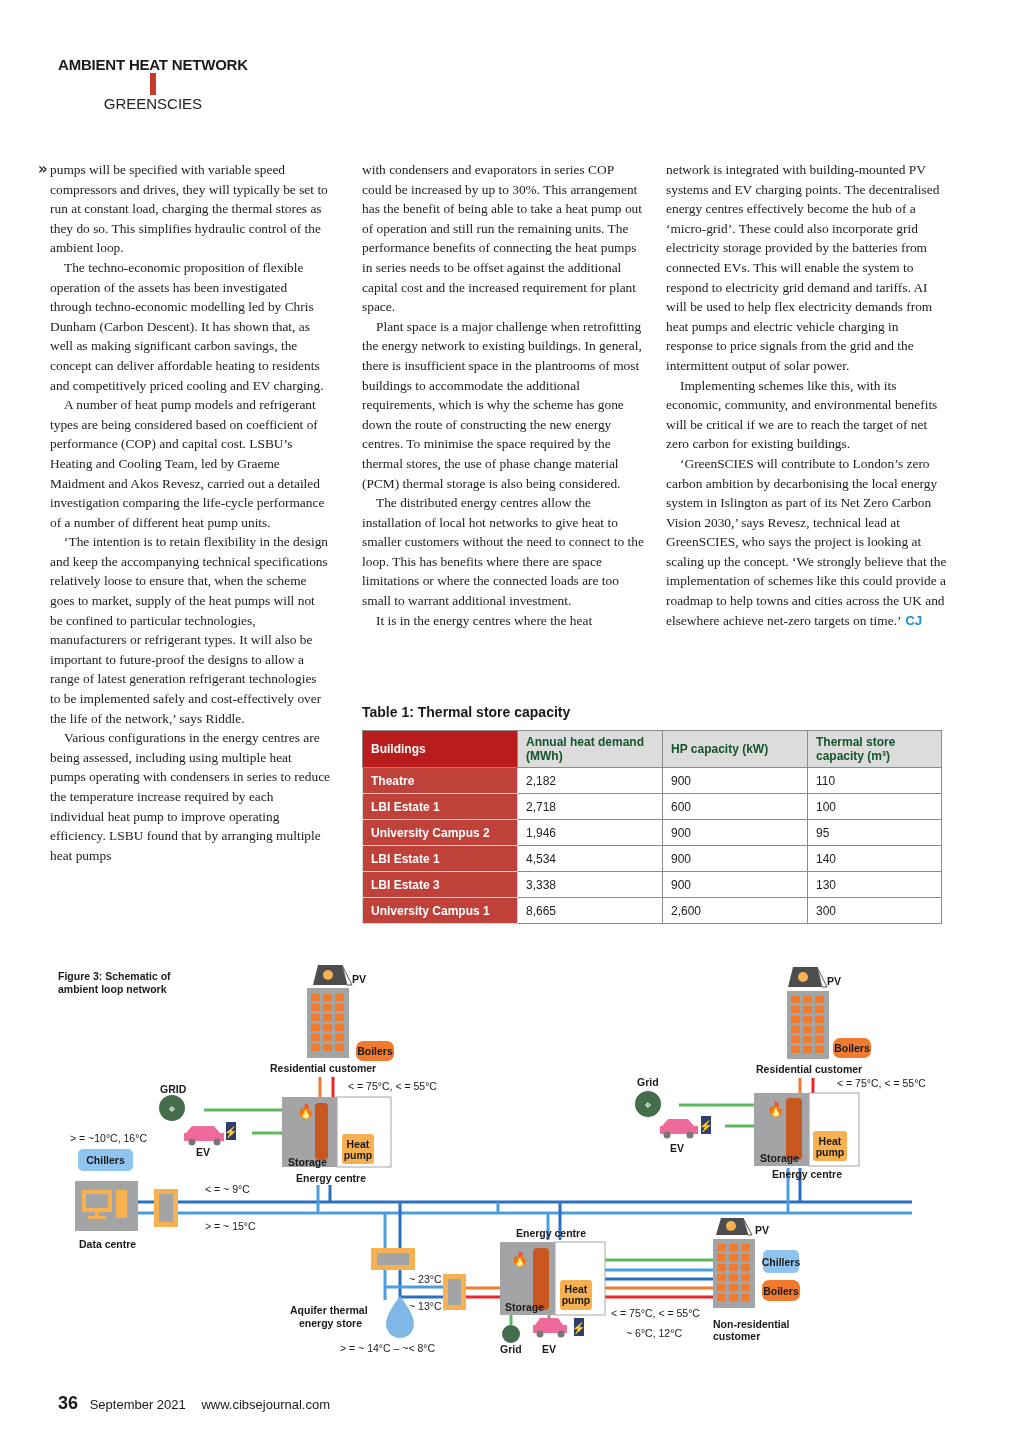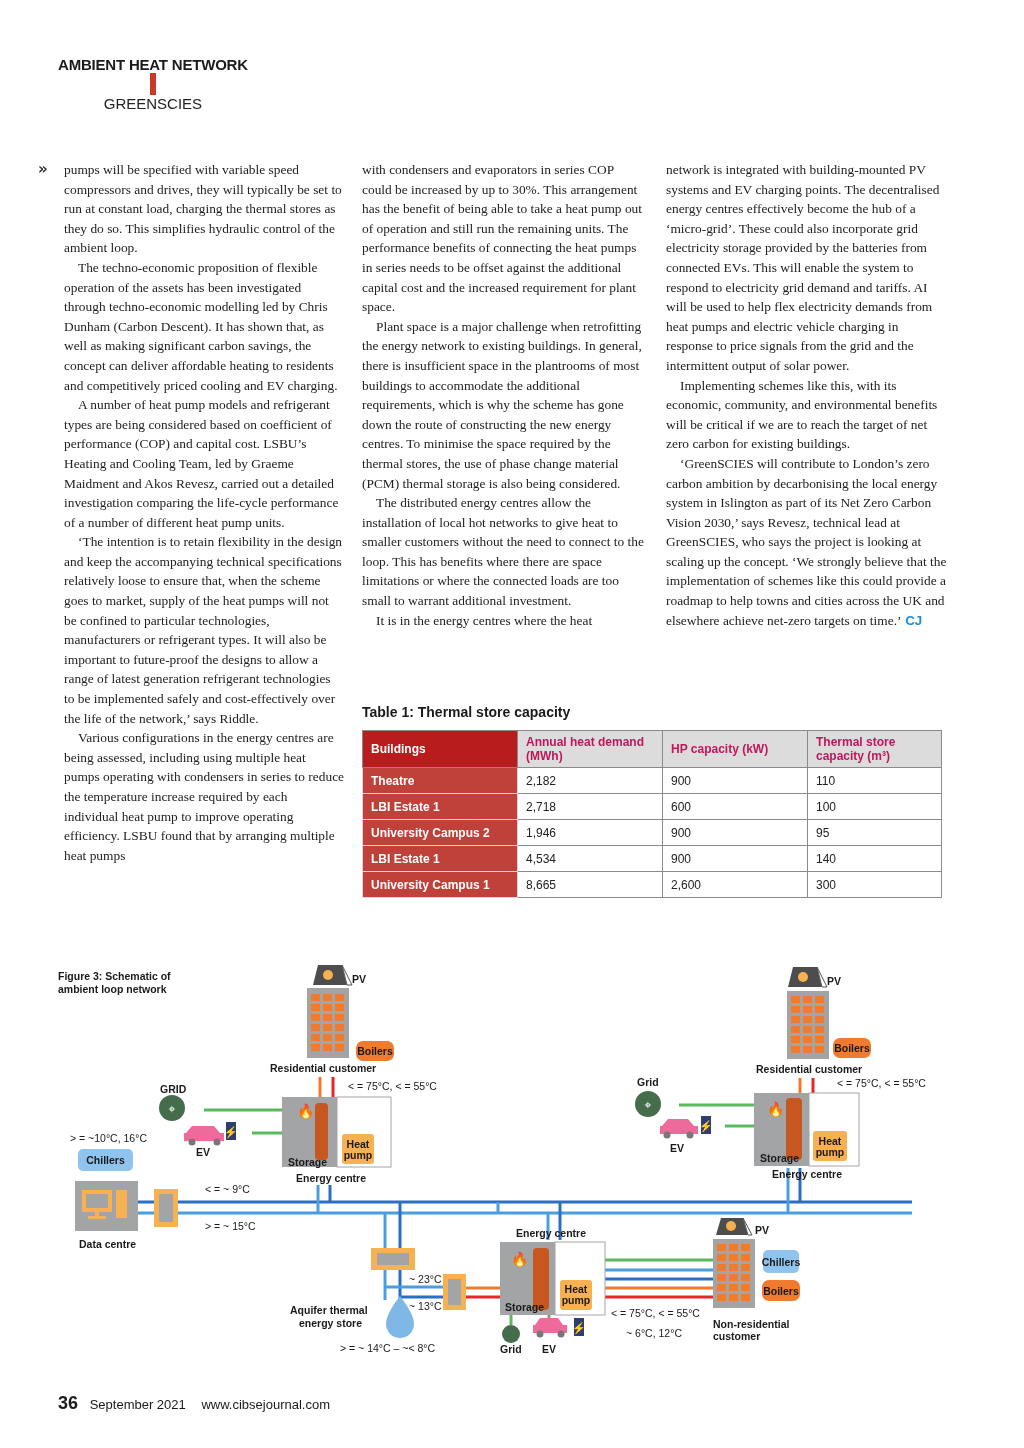--- a/index.html
+++ b/index.html
@@ -4,29 +4,29 @@
 <style>
   html,body{margin:0;padding:0;background:#fff;}
   body{width:1024px;height:1448px;position:relative;overflow:hidden;color:#222;}
   .header{position:absolute;left:58px;top:56px;font-family:"Liberation Sans",sans-serif;font-size:15px;display:flex;align-items:center;flex-direction:column;}
   .header .sec{font-weight:bold;letter-spacing:-0.2px;color:#1a1a1a;}
   .header .bar{width:6px;height:22px;background:#c8392b;margin:0 10px 0 10px;}
   .header .sub{color:#222;}
   .col{position:absolute;top:160px;font-family:"Liberation Serif",serif;font-size:13.4px;line-height:19.6px;color:#222;text-align:left;}
   .col p{margin:0;text-indent:14px;}
   .col p.first{text-indent:0;}
-  #c1{left:64px;width:280px;}
+  #c1{left:50px;width:280px;}
   #c2{left:362px;width:282px;}
   #c3{left:666px;width:282px;}
   .chev{position:absolute;left:38px;top:160px;font-family:"DejaVu Sans",sans-serif;font-size:15px;font-weight:bold;color:#333;}
   .cj{color:#1e90d6;font-family:"Liberation Sans",sans-serif;font-weight:bold;}
   .tbl-title{position:absolute;left:362px;top:704px;font-family:"Liberation Sans",sans-serif;font-weight:bold;font-size:14px;color:#1a1a1a;}
   table{position:absolute;left:362px;top:730px;width:580px;border-collapse:collapse;font-family:"Liberation Sans",sans-serif;font-size:12px;}
   th,td{border:1px solid #8a8a8a;padding:0 8px;height:25px;text-align:left;}
-  thead th{background:#dcdcdc;font-weight:bold;height:36px;line-height:14px;color:#be185d;}
+  thead th{background:#dcdcdc;font-weight:bold;height:36px;line-height:14px;color:#14532d;}
   thead th.b{background:#b91c1c;color:#fff;}
   td.b{background:#c0413a;color:#fff;font-weight:bold;border-color:#d9d9d9;}
   .fig-title{position:absolute;left:58px;top:970px;font-family:"Liberation Sans",sans-serif;font-size:10.5px;font-weight:bold;line-height:13px;width:130px;color:#1a1a1a;}
   svg#diagram{position:absolute;left:0;top:950px;}
   svg text{font-family:"Liberation Sans",sans-serif;font-size:10.5px;fill:#1a1a1a;}
   .footer{position:absolute;left:58px;top:1393px;font-family:"Liberation Sans",sans-serif;font-size:13px;color:#1a1a1a;}
   .footer .pg{font-weight:bold;font-size:18px;margin-right:8px;}
   .footer .dt{margin-right:12px;}
 </style>
 </head>
@@ -86,20 +86,26 @@
         <td class="b">University Campus 2</td>
         <td>1,946</td>
         <td>900</td>
         <td>95</td>
       </tr>
       <tr>
         <td class="b">LBI Estate 1</td>
         <td>4,534</td>
         <td>900</td>
         <td>140</td>
+      </tr>
+      <tr>
+        <td class="b">LBI Estate 3</td>
+        <td>3,338</td>
+        <td>900</td>
+        <td>130</td>
       </tr>
       <tr>
         <td class="b">University Campus 1</td>
         <td>8,665</td>
         <td>2,600</td>
         <td>300</td>
       </tr>
     </tbody>
 </table>
 

